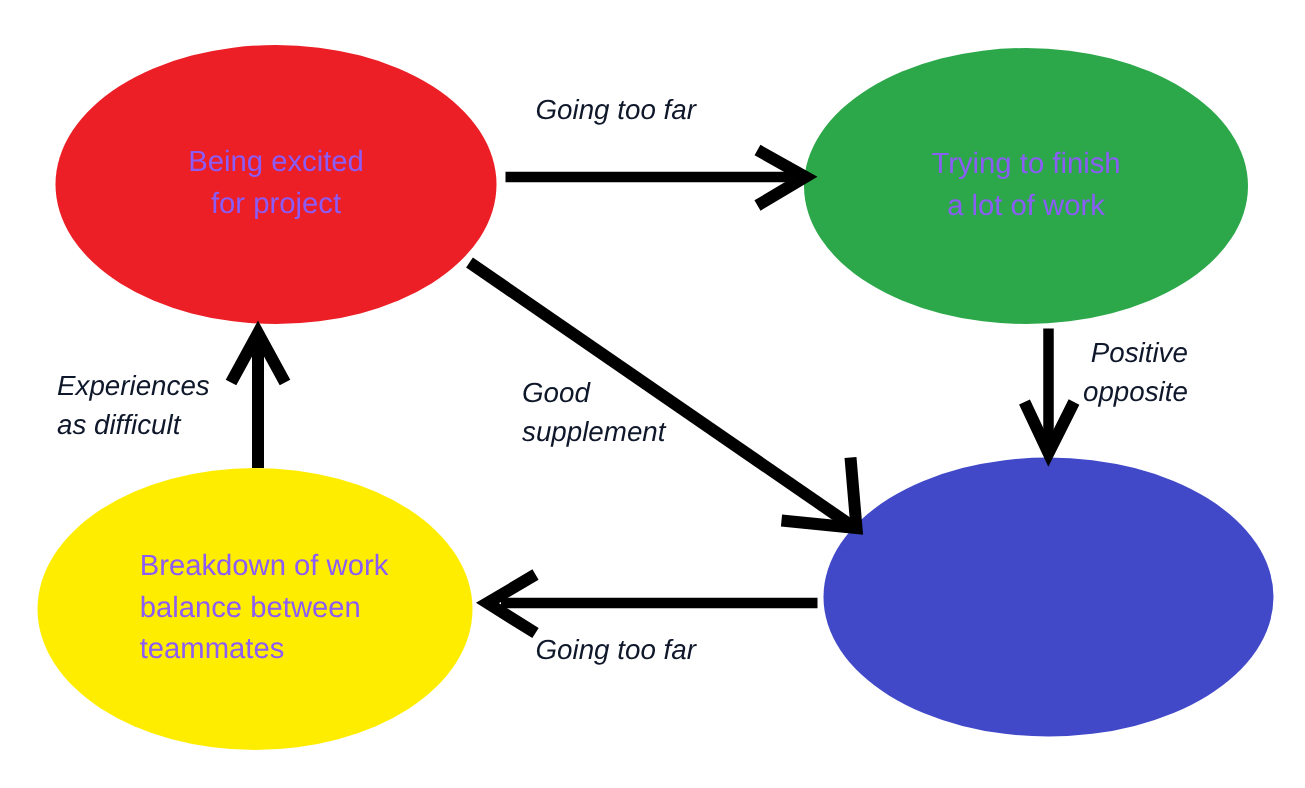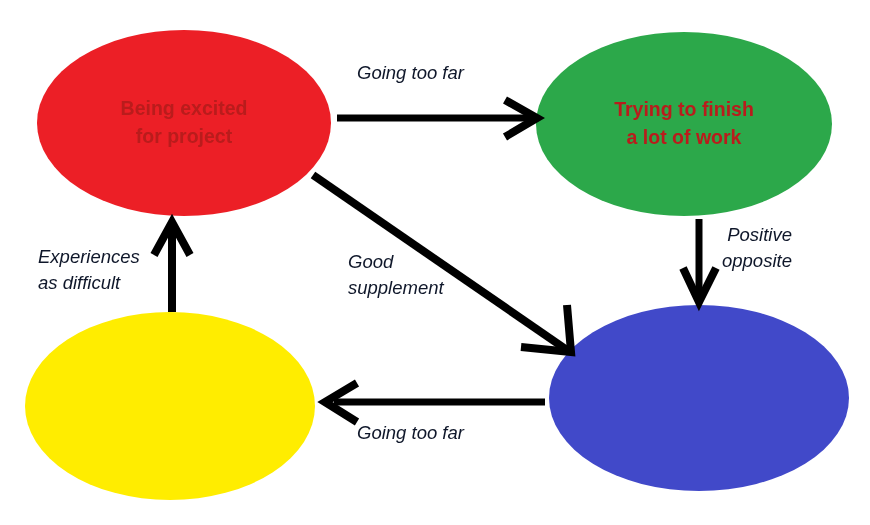--- a/index.html
+++ b/index.html
@@ -21,28 +21,27 @@
   svg.layer {
     position: absolute;
     left: 0;
     top: 0;
     width: 870px;
     height: 525px;
   }
   .node-label {
     position: absolute;
     text-align: center;
-    color: #b91c1c;
+    color: #8b5cf6;
     font-family: "Liberation Sans", sans-serif;
     font-size: 19.5px;
     line-height: 1.42;
     white-space: pre-line;
     pointer-events: none;
     transform: translate(-50%, -50%);
-    font-weight: bold;
   }
   .edge-label {
     position: absolute;
     color: #0f172a;
     font-family: "Liberation Sans", sans-serif;
     font-style: italic;
     font-size: 18.5px;
     line-height: 1.38;
     white-space: pre-line;
     pointer-events: none;
@@ -89,20 +88,23 @@
     </g>
   </svg>
 
   <div class="node-label" style="left:184px; top:123px;">Being excited
 for project</div>
 
   <div class="node-label" style="left:684px; top:124px;">Trying to finish
 a lot of work</div>
 
 
+  <div class="node-label" style="left:176px; top:406px; text-align:left;">Breakdown of work
+balance between
+teammates</div>
 
   <div class="edge-label" style="left:357px; top:60px;">Going too far</div>
 
   <div class="edge-label" style="left:722px; top:222px;text-align:right;">Positive
 opposite</div>
 
   <div class="edge-label" style="left:348px; top:249px;">Good
 supplement</div>
 
   <div class="edge-label" style="left:357px; top:420px;">Going too far</div>

